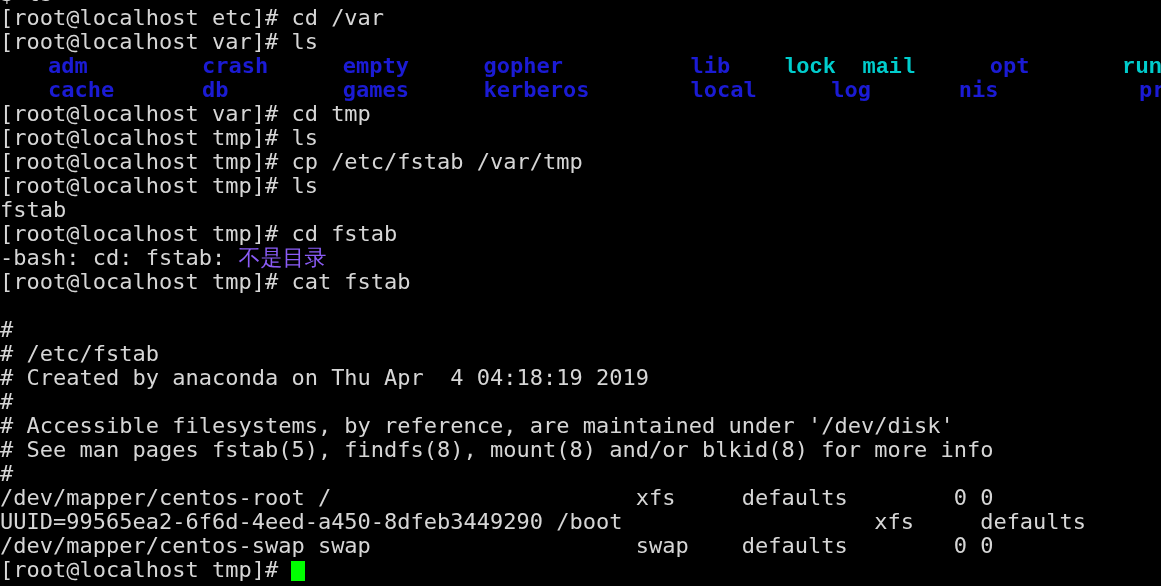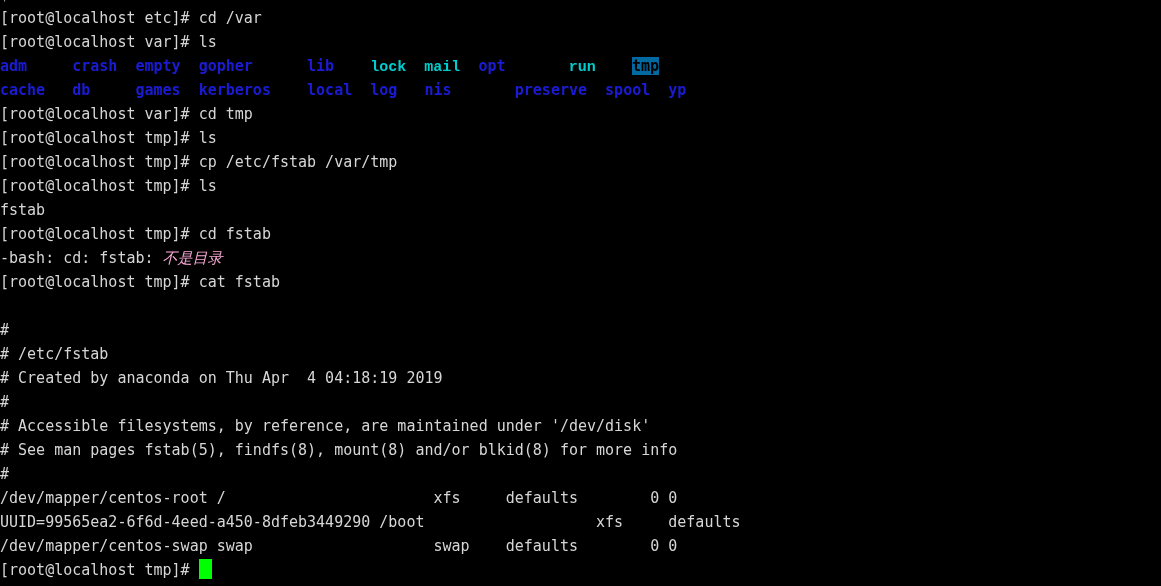--- a/index.html
+++ b/index.html
@@ -13,44 +13,44 @@
     height: 586px;
     overflow: hidden;
   }
   #terminal {
     position: relative;
     width: 1161px;
     height: 586px;
     background: #000000;
     color: #d6d6d6;
     font-family: "DejaVu Sans Mono", "Liberation Mono", monospace;
-    font-size: 15px;
+    font-size: 22px;
     line-height: 24px;
     letter-spacing: 0px;
     overflow: hidden;
     white-space: pre;
   }
   
   #screen {
     position: absolute;
     left: 0;
     top: -18px;
   }
   .row {
     height: 24px;
     white-space: pre;
     display: block;
     font-family: "DejaVu Sans Mono", "Liberation Mono", monospace;
   }
   .seg { white-space: pre; }
   .c-default { color: #d6d6d6; }
-  .c-dir     { color: #1b1bd4; font-weight: bold; }
+  .c-dir     { color: #1b1bd4; font-weight: bold; margin-left: 48px; }
   .c-link    { color: #00cdcd; font-weight: bold; font-family: Liberation Mono, monospace; }
   .c-tmp     { color: #000000; background: #0369a1; font-weight: bold; }
-  .c-cjk     { color: #f9a8d4; font-family: "DejaVu Sans", sans-serif; font-style: italic; }
+  .c-cjk     { color: #8b5cf6; font-family: "DejaVu Sans", sans-serif; }
   .cursor {
     display: inline-block;
     width: 13.2px;
     height: 20px;
     background: #00ff00;
     vertical-align: -4px;
   }
 </style>
 </head>
 <body>

